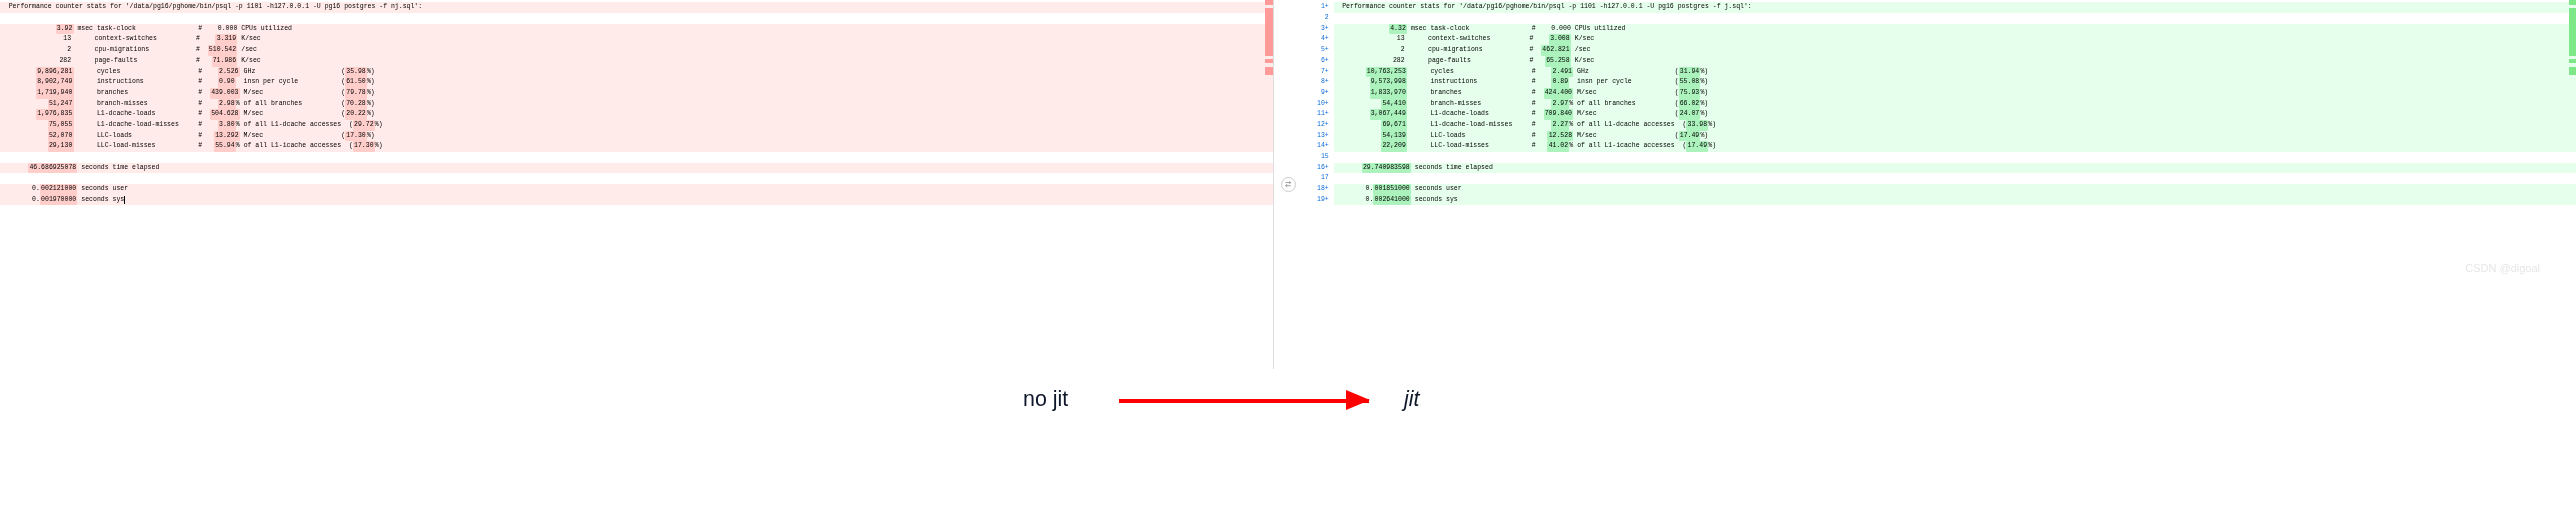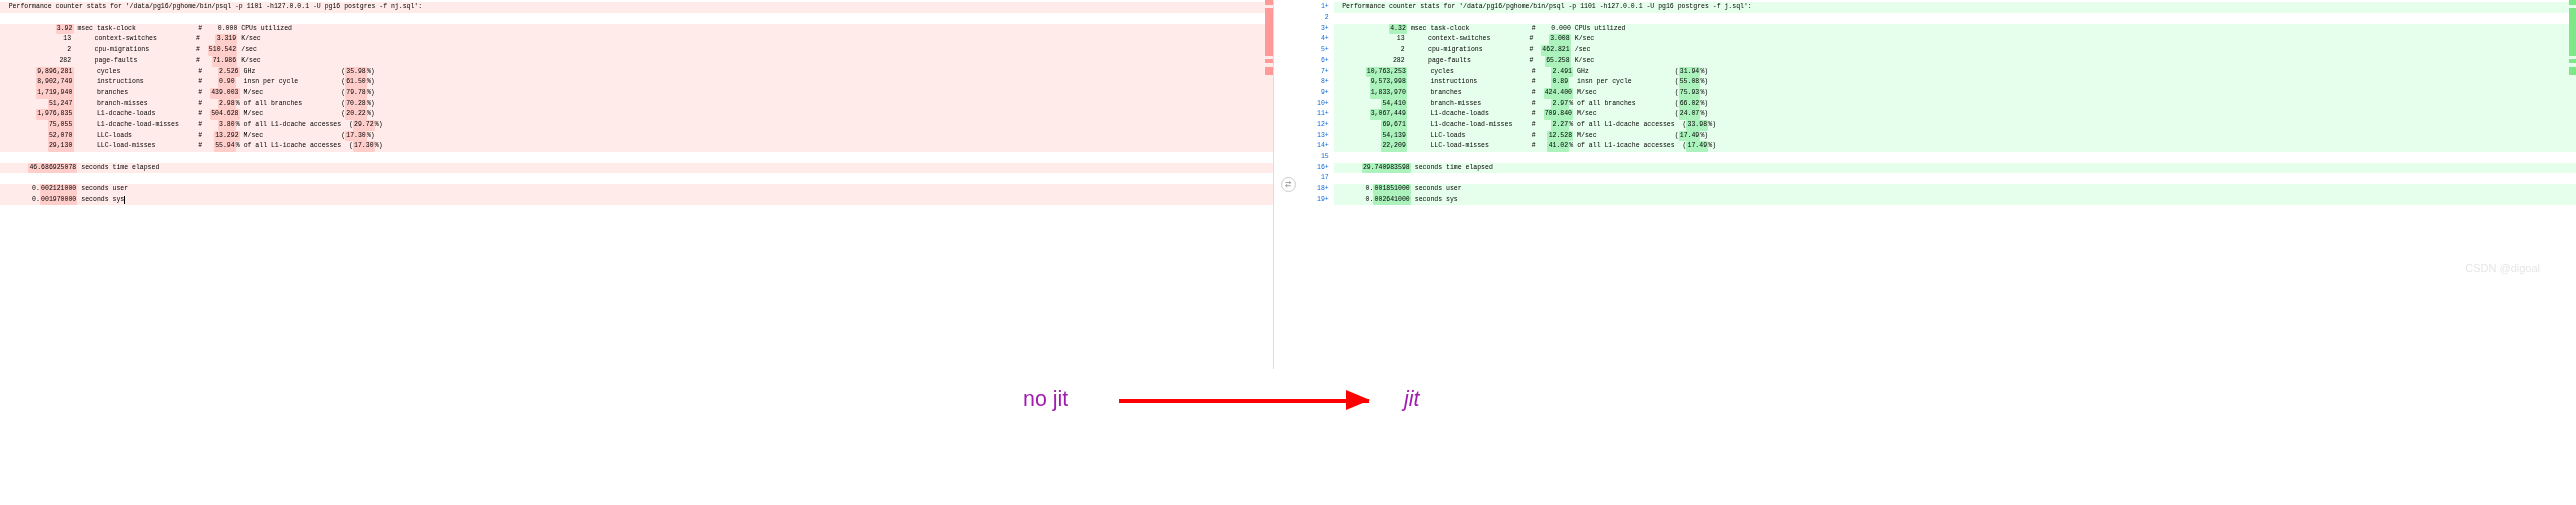--- a/index.html
+++ b/index.html
@@ -101,21 +101,21 @@
     .annotation {
       position: absolute;
       top: 381px;
       left: 952px;
       width: 714px;
       height: 71px;
     }
     .anno-text {
       position: absolute;
       font-size: 21.4px;
-      color: #a21caf;
+      color: #0f172a;
       font-family: sans-serif;
     }
     .arrow {
       position: absolute;
       top: 18px;
       left: 167px;
     }
     .arrow-line {
       width: 250px;
       height: 3.6px;

